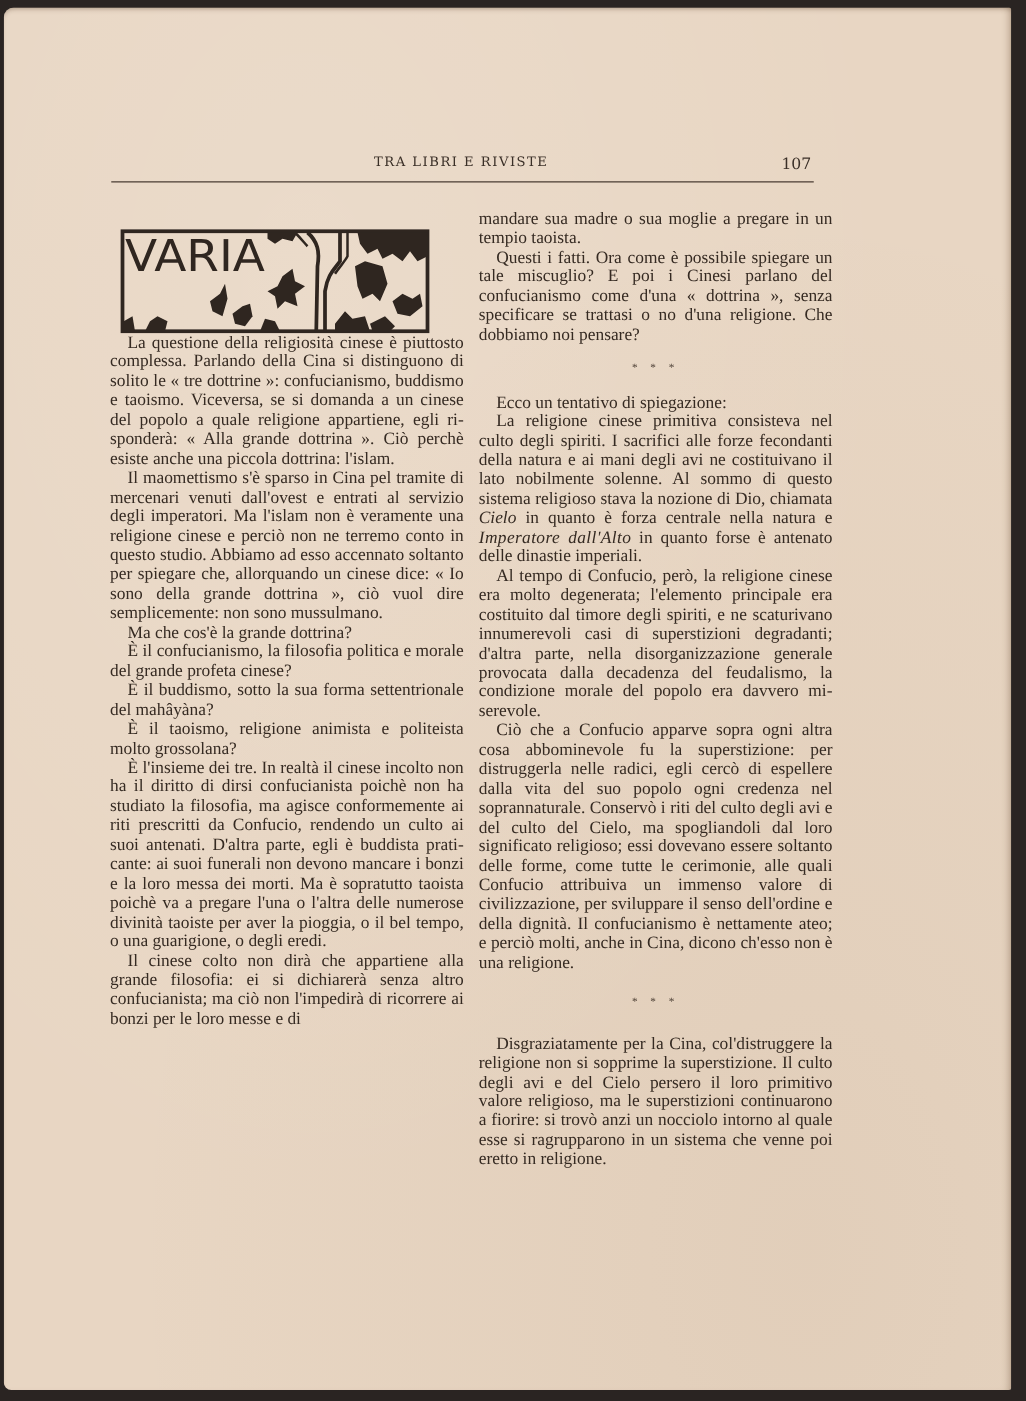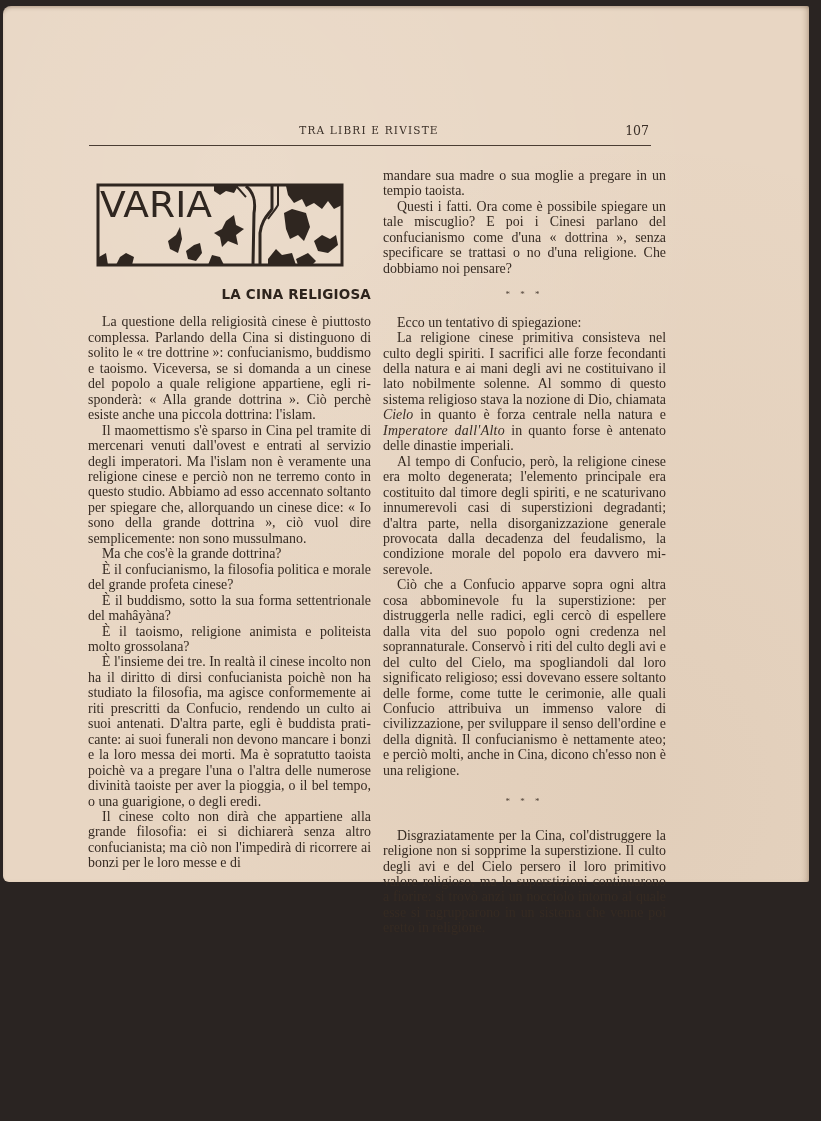--- a/index.html
+++ b/index.html
@@ -2,21 +2,21 @@
 <html><head>
 <meta charset="utf-8">
 <style>
   html, body { margin: 0; padding: 0; }
   body {
     width: 821px; height: 1121px; position: relative; overflow: hidden;
     background: #2a2422;
     font-family: "DejaVu Serif", serif;
   }
   .page {
-    position: absolute; left: 3px; top: 6px; width: 806px; height: 876px;
+    position: absolute; left: 3px; top: 6px; width: 806px; height: 1106px;
     background: #e8d6c3;
     background-image: radial-gradient(ellipse at 30% 20%, rgba(255,255,255,0.12), rgba(0,0,0,0) 60%),
                       radial-gradient(ellipse at 80% 90%, rgba(120,80,40,0.06), rgba(0,0,0,0) 60%);
     border-radius: 8px 2px 2px 6px;
     box-shadow: inset -6px 0 6px -4px rgba(110,80,55,0.35), inset 0 3px 4px -2px rgba(90,60,40,0.4);
   }
   .running-head {
     position: absolute; left: 86px; top: 118px; width: 560px; height: 18px;
     color: #3a2f27;
   }
@@ -91,21 +91,20 @@
         <path d="M188 30 L196 26 L210 30 L214 44 L208 58 L202 52 L194 56 L190 46 Z" fill="#2f2620"></path>
         <path d="M218 58 L226 52 L234 56 L240 52 L242 62 L232 70 L222 68 Z" fill="#2f2620"></path>
         <path d="M172 76 L180 66 L186 72 L196 70 L200 82 L172 82 Z" fill="#2f2620"></path>
         <path d="M20 82 L24 74 L30 70 L38 74 L36 82 Z" fill="#2f2620"></path>
         <path d="M112 82 L116 72 L124 74 L128 82 Z" fill="#2f2620"></path>
         <path d="M200 76 L212 70 L220 78 L216 82 L202 82 Z" fill="#2f2620"></path>
         <path d="M3 74 L10 70 L12 82 L3 82 Z" fill="#2f2620"></path>
       </svg>
     </div>
 
-    <div class="article-title">LA CINA RELIGIOSA</div>
 
 
     <p>La questione della religiosità cinese è piuttosto complessa. Parlando della Cina si distinguono di solito le « tre dottrine »: confucianismo, buddismo e taoismo. Vi­ceversa, se si domanda a un cinese del po­polo a quale religione appartiene, egli ri­sponderà: « Alla grande dottrina ». Ciò per­chè esiste anche una piccola dottrina: l'islam.</p>
     <p>Il maomettismo s'è sparso in Cina pel tramite di mercenari venuti dall'ovest e entrati al servizio degli imperatori. Ma l'islam non è veramente una religione ci­nese e perciò non ne terremo conto in que­sto studio. Abbiamo ad esso accennato sol­tanto per spiegare che, allorquando un ci­nese dice: « Io sono della grande dottrina », ciò vuol dire semplicemente: non sono mus­sulmano.</p>
     <p>Ma che cos'è la grande dottrina?</p>
     <p>È il confucianismo, la filosofia politica e morale del grande profeta cinese?</p>
     <p>È il buddismo, sotto la sua forma set­tentrionale del mahâyàna?</p>
     <p>È il taoismo, religione animista e poli­teista molto grossolana?</p>
     <p>È l'insieme dei tre. In realtà il cinese incolto non ha il diritto di dirsi confucia­nista poichè non ha studiato la filosofia, ma agisce conformemente ai riti prescritti da Confucio, rendendo un culto ai suoi ante­nati. D'altra parte, egli è buddista prati­cante: ai suoi funerali non devono mancare i bonzi e la loro messa dei morti. Ma è so­pratutto taoista poichè va a pregare l'una o l'altra delle numerose divinità taoiste per aver la pioggia, o il bel tempo, o una guarigione, o degli eredi.</p>
     <p>Il cinese colto non dirà che appartiene alla grande filosofia: ei si dichiarerà senza altro confucianista; ma ciò non l'impedirà di ricorrere ai bonzi per le loro messe e di</p>

